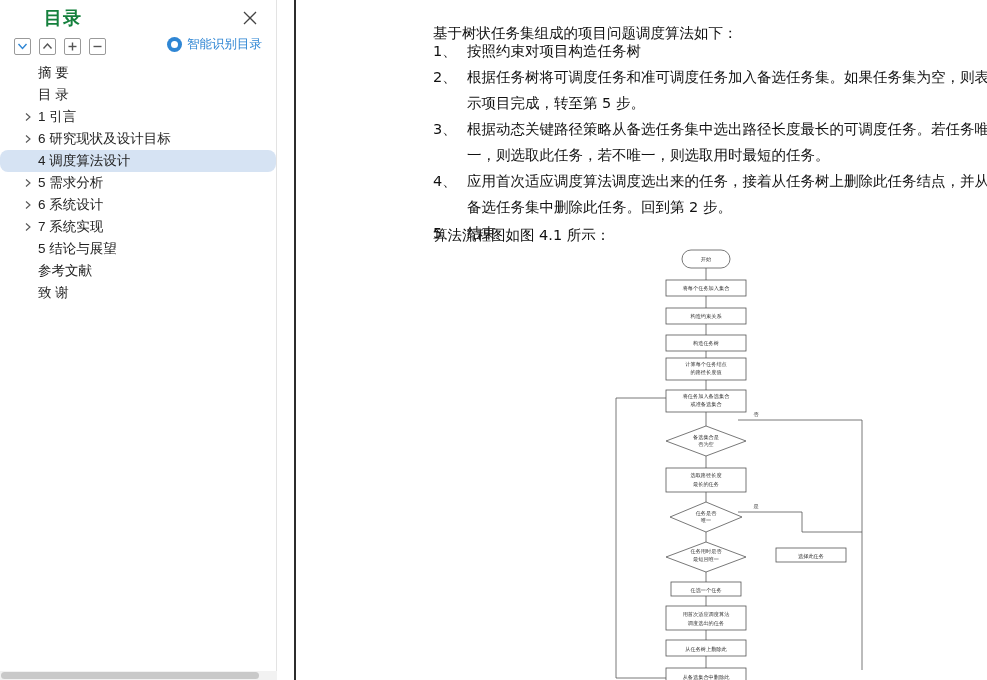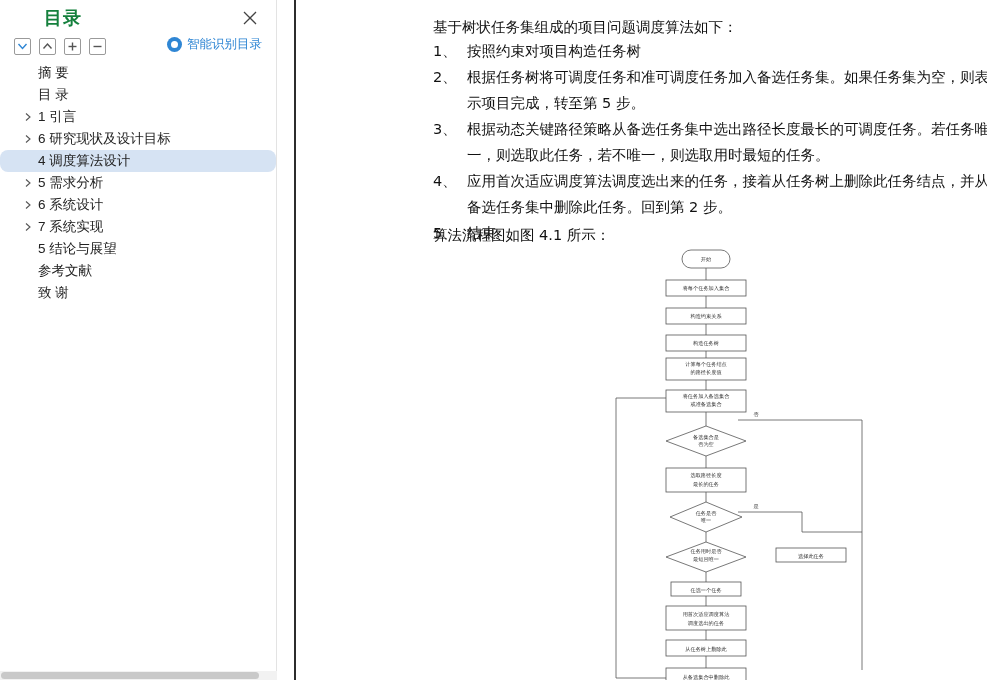--- a/index.html
+++ b/index.html
@@ -171,21 +171,21 @@
     width: 691px;
   }
   .para {
     font-family: "DejaVu Sans", sans-serif;
     font-size: 14.5px;
     color: #111;
     line-height: 26px;
   }
   .lead {
     position: absolute;
-    left: 137px; top: 14px;
+    left: 137px; top: 20px;
   }
   .num-list {
     position: absolute;
     left: 137px; top: 38px;
     width: 560px;
   }
   .li {
     position: relative;
     min-height: 26px;
   }

